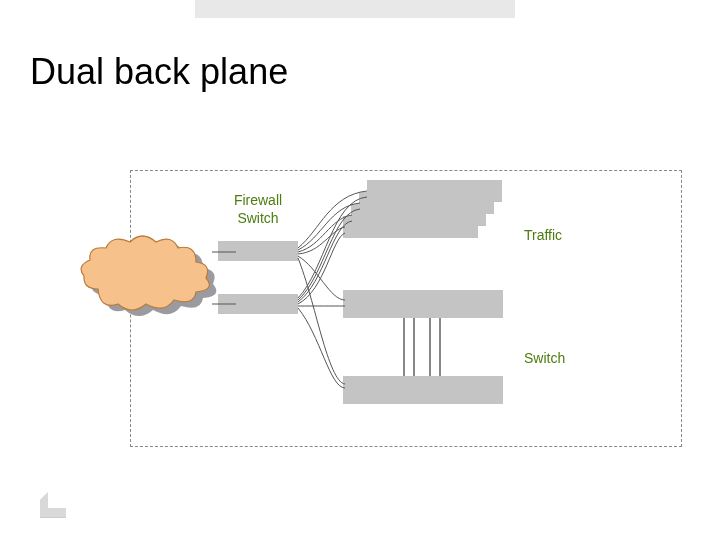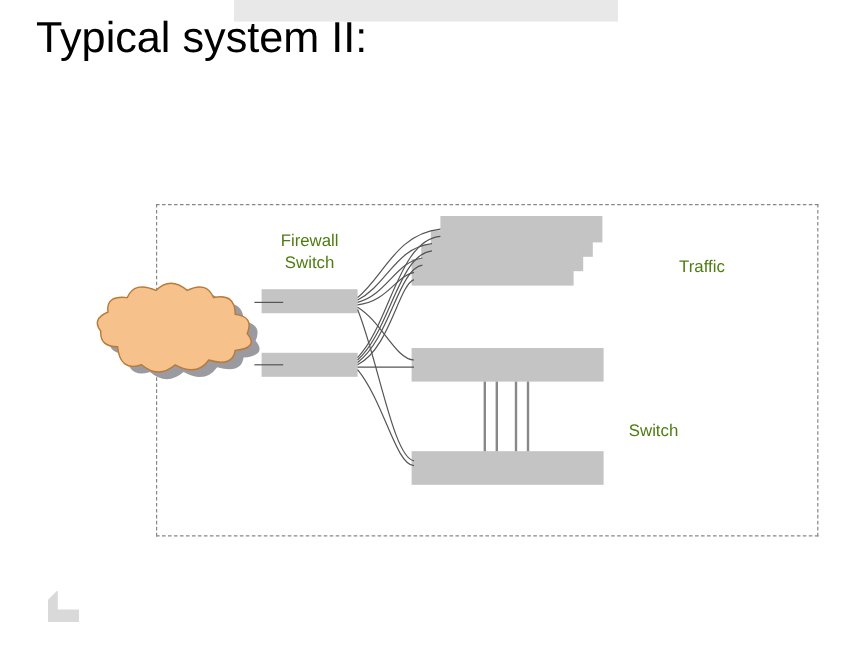--- a/index.html
+++ b/index.html
@@ -72,21 +72,21 @@
   
   .ctl { top: 376px; left: 343px; width: 160px; height: 28px; }
   .lbl {
     position: absolute;
     font-size: 14px;
     color: #4d7c0f;
     text-align: center;
     line-height: 1.25;
   }
   .lbl-fw { top: 192px; left: 208px; width: 100px; }
-  .lbl-traffic { top: 214px; left: 524px; width: 80px; text-align: right; }
+  .lbl-traffic { top: 227px; left: 524px; width: 80px; text-align: left; }
   .lbl-control { top: 350px; left: 524px; width: 80px; text-align: left; }
   .corner-notch {
     position: absolute;
     left: 40px;
     bottom: 22px;
     width: 26px;
     height: 26px;
   }
   svg.wires {
     position: absolute;
@@ -103,21 +103,22 @@
     stroke: #888;
     stroke-width: 2;
   }
 </style>
 </head>
 <body>
 
 <div class="top-bar"></div>
 
 <div class="title">
-  <span>Typical system II:</span><br>
+  <br>
+  <span>Dual back plane</span>
 </div>
 
 <div class="dashed-box"></div>
 
 <svg class="cloud-shadow" viewBox="0 0 140 80">
   <path d="M20,55 Q5,55 6,42 Q-2,32 12,26 Q10,12 28,14 Q34,0 52,8 Q64,-4 78,8 Q94,0 100,14 Q118,10 118,28 Q134,30 128,44 Q138,56 118,58 Q116,72 96,66 Q86,80 68,70 Q54,82 40,70 Q22,76 20,55 Z"></path>
 </svg>
 
 <svg class="cloud" viewBox="0 0 140 80">
   <path d="M20,55 Q5,55 6,42 Q-2,32 12,26 Q10,12 28,14 Q34,0 52,8 Q64,-4 78,8 Q94,0 100,14 Q118,10 118,28 Q134,30 128,44 Q138,56 118,58 Q116,72 96,66 Q86,80 68,70 Q54,82 40,70 Q22,76 20,55 Z"></path>

